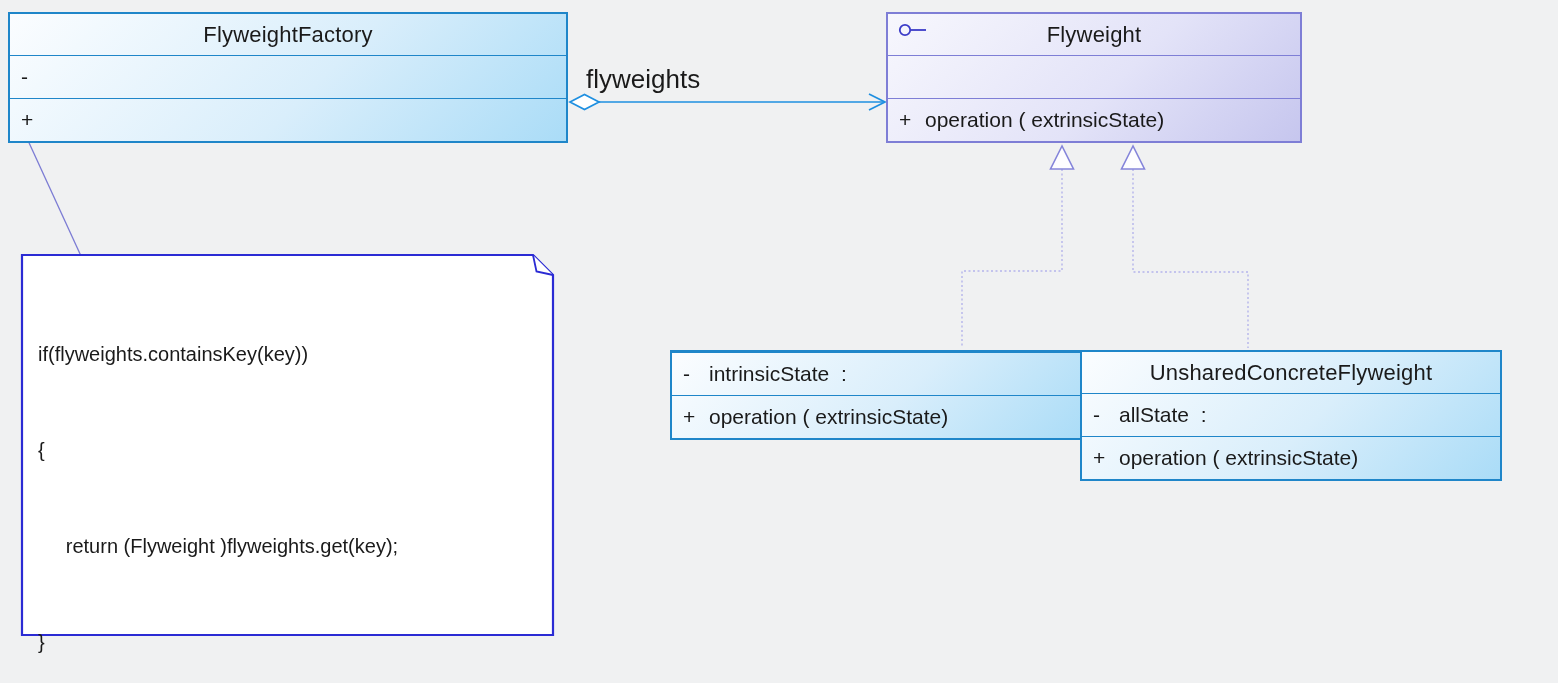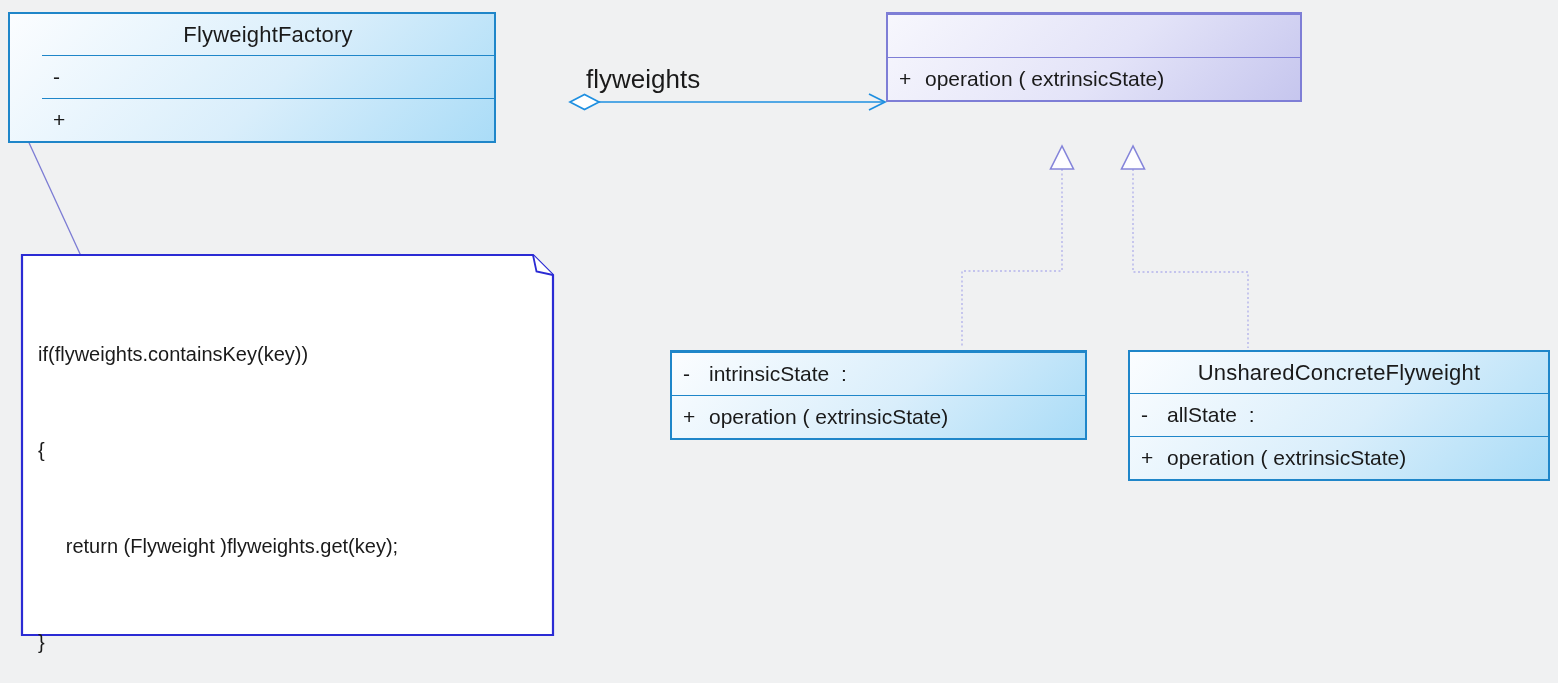--- a/index.html
+++ b/index.html
@@ -85,37 +85,44 @@
       <path d="M1062,169 L1062,271 L962,271 L962,348" fill="none" style="stroke:var(--gen-line)" stroke-width="1.4" stroke-dasharray="2 2.5"></path>
       <polygon points="1062,146 1050.5,169 1073.5,169" fill="#fdfdff" style="stroke:var(--gen-tri)" stroke-width="1.6"></polygon>
     </g>
 
     <g>
       <path d="M1133,169 L1133,272 L1248,272 L1248,348" fill="none" style="stroke:var(--gen-line)" stroke-width="1.4" stroke-dasharray="2 2.5"></path>
       <polygon points="1133,146 1121.5,169 1144.5,169" fill="#fdfdff" style="stroke:var(--gen-tri)" stroke-width="1.6"></polygon>
     </g>
   </svg>
 
-  <div class="uml-class" style="left:8px;top:12px;width:488px;padding-left:32px;">
+  <div class="uml-class" style="left:8px;top:12px;width:560px;">
     <div class="uml-title">FlyweightFactory</div>
     <div class="uml-row"><span class="sign">-</span></div>
     <div class="uml-row"><span class="sign">+</span></div>
   </div>
 
   <div class="uml-class purple" style="left:886px;top:12px;width:416px;">
+    <div class="uml-title">
+      <svg class="lollipop" width="34" height="16" viewBox="0 0 34 16">
+        <circle cx="7" cy="8" r="5.2" fill="none" style="stroke:var(--lollipop-color)" stroke-width="1.8"></circle>
+        <line x1="12.6" y1="8" x2="28" y2="8" style="stroke:var(--lollipop-color)" stroke-width="1.8"></line>
+      </svg>
+      <span>Flyweight</span>
+    </div>
     <div class="uml-row"></div>
     <div class="uml-row"><span class="sign">+</span><span>operation ( extrinsicState)</span></div>
   </div>
 
   <div class="uml-class" style="left:670px;top:350px;width:417px;">
     <div class="uml-row"><span class="sign">-</span><span>intrinsicState  :</span></div>
     <div class="uml-row"><span class="sign">+</span><span>operation ( extrinsicState)</span></div>
   </div>
 
-  <div class="uml-class" style="left:1128px;top:350px;width:422px;">
+  <div class="uml-class" style="left:1080px;top:350px;width:422px;">
     <div class="uml-title">UnsharedConcreteFlyweight</div>
     <div class="uml-row"><span class="sign">-</span><span>allState  :</span></div>
     <div class="uml-row"><span class="sign">+</span><span>operation ( extrinsicState)</span></div>
   </div>
 
   <div class="assoc-label">flyweights</div>
 
   <div class="note-text">
     <div class="code-line">if(flyweights.containsKey(key))</div>
     <div class="code-line">{</div>

